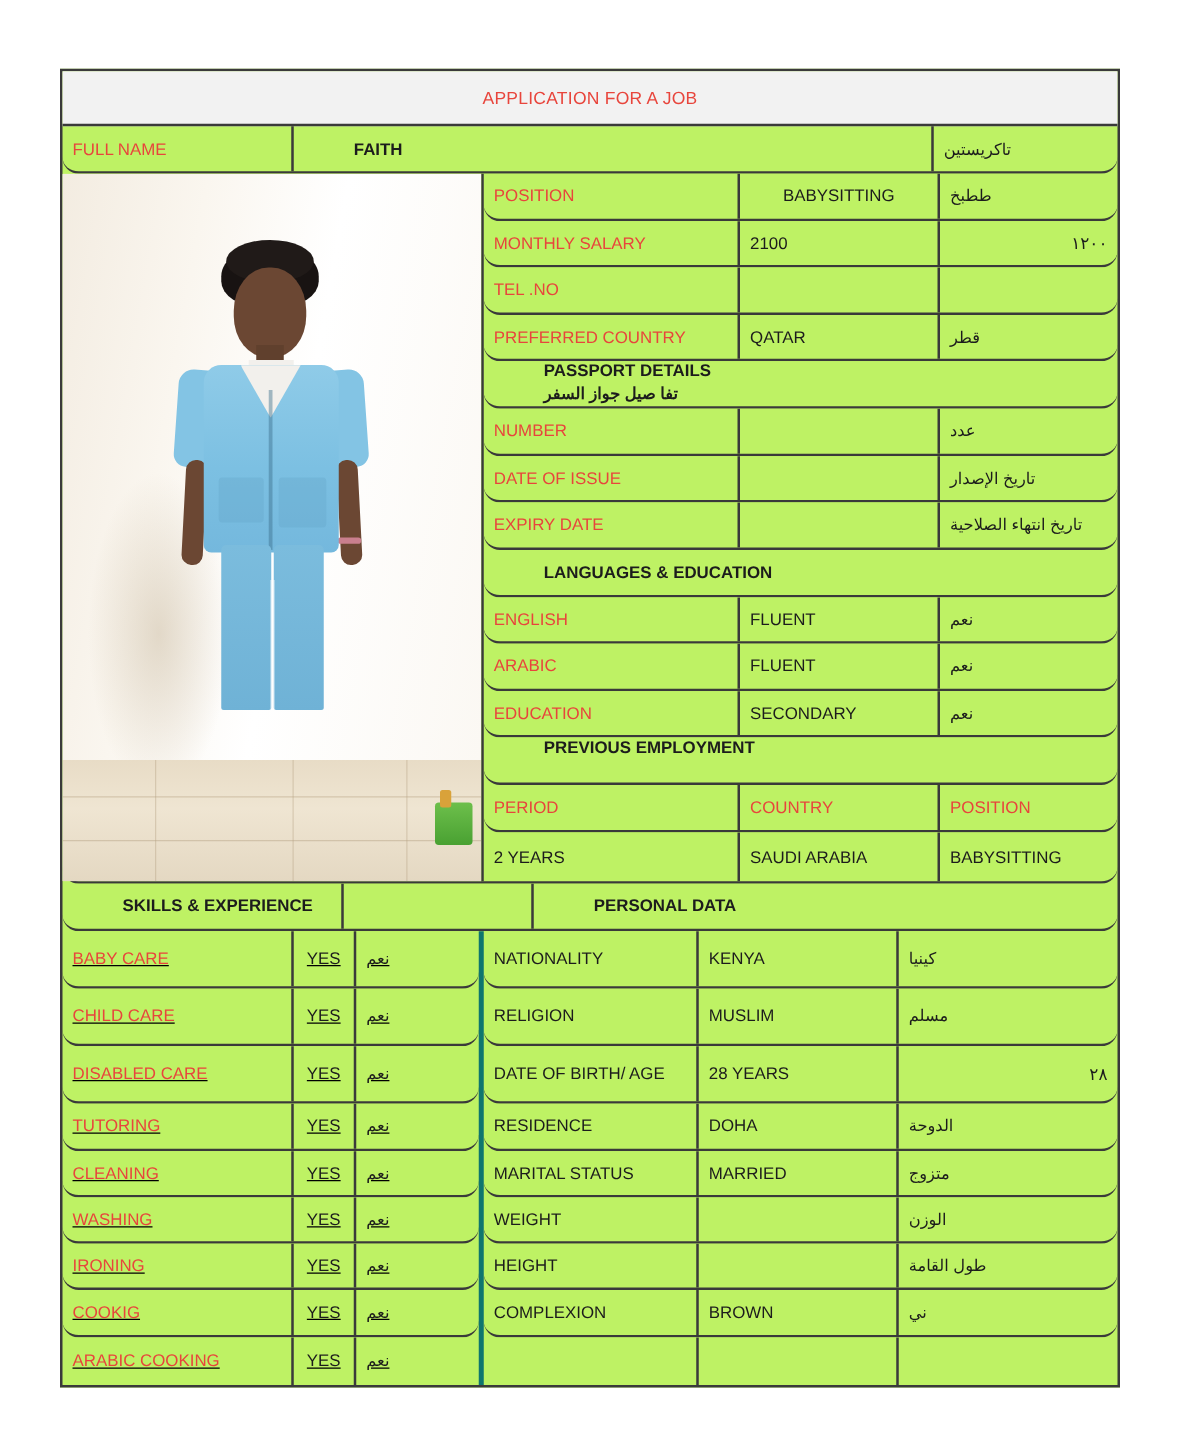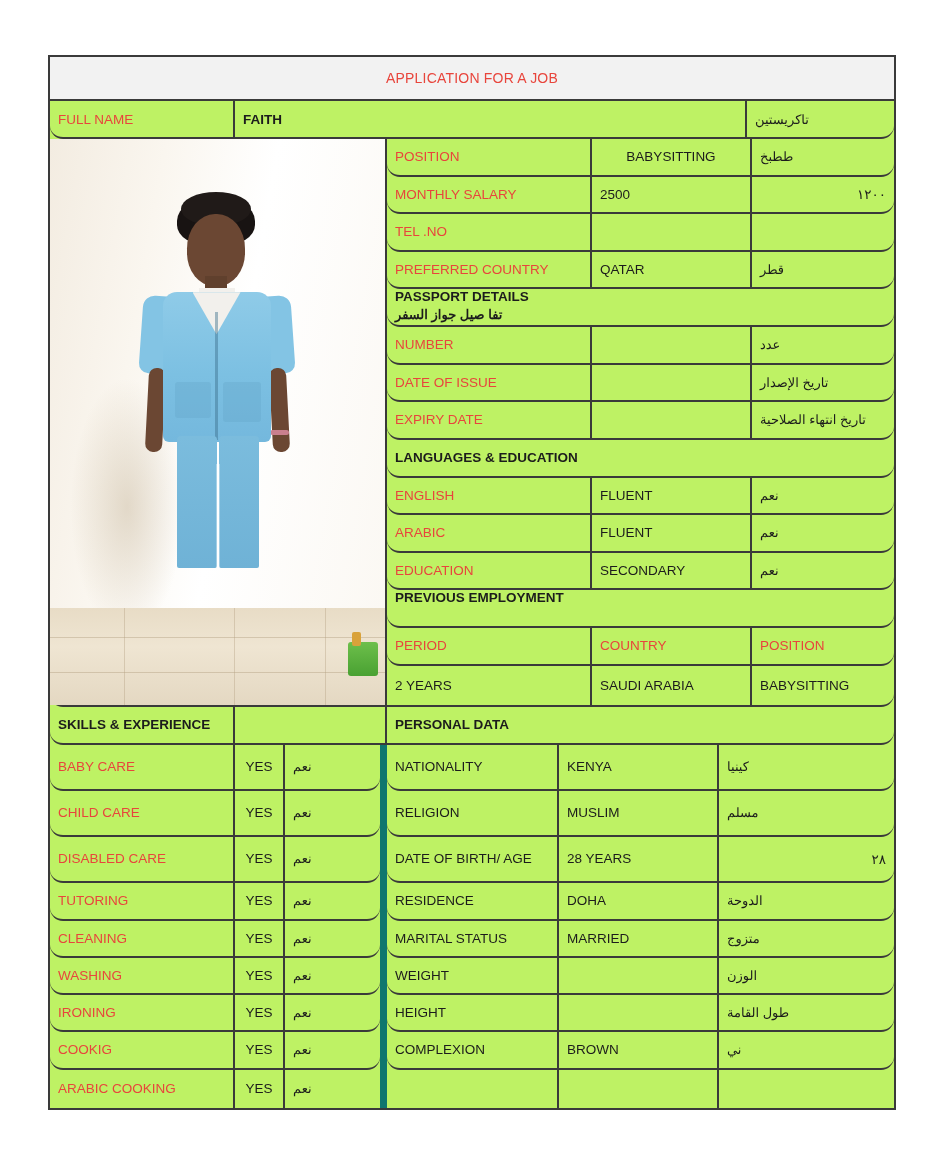--- a/index.html
+++ b/index.html
@@ -25,21 +25,21 @@
     padding: 0 8px;
     font-size: 13.5px;
     color: #1c1c1c;
     overflow: hidden;
     white-space: nowrap;
   }
   .bd-r { border-right: 2px solid #3a3a3a; }
   .bd-b { border-bottom: 2px solid #3a3a3a; border-radius: 13px; }
 
   .red { color: #e8453c; }
-  .bold { font-weight: bold; }
+  .bold { font-weight: bold; margin-left: 40px; }
   .ar { direction: rtl; justify-content: flex-end; font-size: 13px; }
   .ar-left { direction: rtl; justify-content: flex-start; }
   .ctr { justify-content: center; }
 
   
   .title-bar {
     height: 44px;
     background: #f2f2f2;
     border-bottom: 2px solid #3a3a3a;
     display: flex; align-items: center; justify-content: center;
@@ -128,21 +128,21 @@
 
   
   .r-lbl { width: 205px; }
   .r-val { width: 160px; }
   .r-ar  { flex: 1; }
   .sec-head { height: 38px; flex-direction: column; }
   .r-row { height: 37.5px; }
 
   
   .bottom-wrap { display: flex; }
-  .skills-col { width: 337px; border-right: 7px solid #0f766e; }
+  .skills-col { width: 337px; border-right: 4px solid #0f766e; text-decoration: underline; }
   .sk-lbl { width: 185px; }
   .sk-yes { width: 50px; }
   .sk-ar  { flex: 1; }
   .pd-col { flex: 1; }
   .pd-lbl { width: 172px; }
   .pd-val { width: 160px; }
   .pd-ar  { flex: 1; }
   .tall { height: 46px; }
 </style>
 </head>
@@ -197,21 +197,21 @@
 
     <div class="right-col">
 
       <div class="row r-row bd-b">
         <div class="cell r-lbl bd-r red">POSITION</div>
         <div class="cell r-val bd-r ctr">BABYSITTING</div>
         <div class="cell r-ar ar">ططبخ</div>
       </div>
       <div class="row r-row bd-b">
         <div class="cell r-lbl bd-r red">MONTHLY SALARY</div>
-        <div class="cell r-val bd-r">2500</div>
+        <div class="cell r-val bd-r">2100</div>
         <div class="cell r-ar ar-left">١٢٠٠</div>
       </div>
       <div class="row r-row bd-b">
         <div class="cell r-lbl bd-r red">TEL .NO</div>
         <div class="cell r-val bd-r"></div>
         <div class="cell r-ar ar"></div>
       </div>
       <div class="row r-row bd-b">
         <div class="cell r-lbl bd-r red">PREFERRED COUNTRY</div>
         <div class="cell r-val bd-r">QATAR</div>

